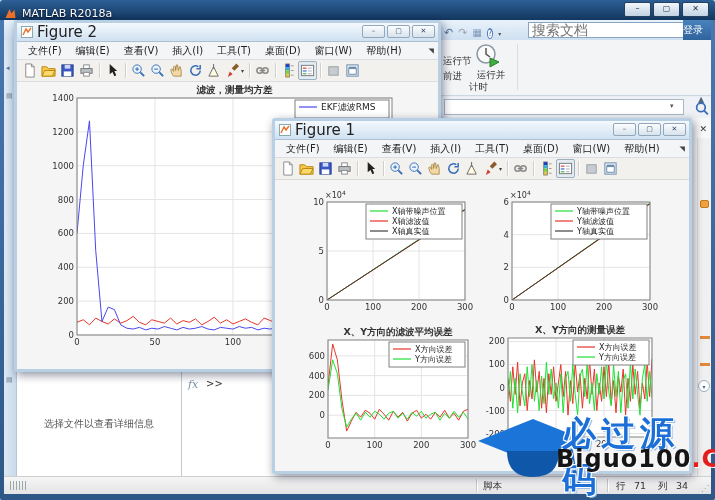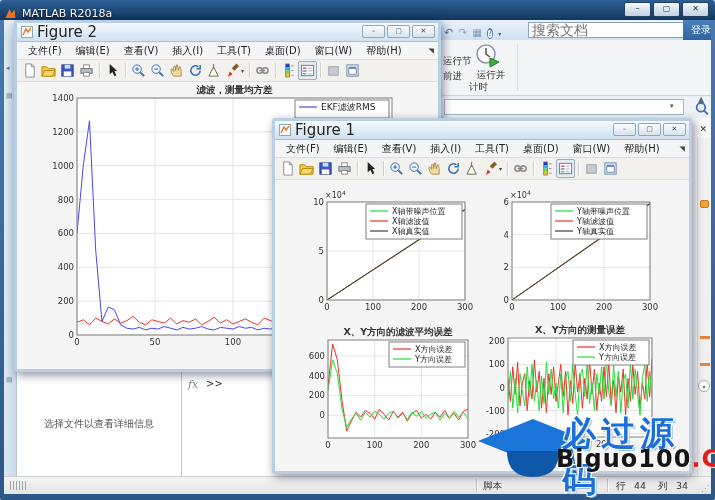--- a/index.html
+++ b/index.html
@@ -16,21 +16,21 @@
     font-size:8px; line-height:12px; text-align:center; color:#1a2f45; }
   .mw-body { position:absolute; left:4px; right:4px; top:20px; bottom:6px; background:#e9eef5; overflow:hidden; }
 
   .toolstrip { position:absolute; left:0; right:0; top:0; height:20px; background:linear-gradient(#e9f2fb,#cfe0f1); }
   .qa-icons { position:absolute; left:440px; top:1px; display:flex; align-items:center; gap:5px; height:18px; }
   .qa-g { font-size:11px; color:#56749c; }
   .help-circ { width:11px; height:11px; border:1px solid #4a7ab8; border-radius:50%; font-size:8px; line-height:9px; text-align:center; color:#2a5fa5; background:#fff; }
   .doc-search { position:absolute; left:524px; top:2px; width:158px; height:16px; background:#fff; border:1px solid #89a4c2; display:flex; align-items:center; }
   .doc-search input { flex:1; border:none; outline:none; font-size:14px; color:#444; padding:0 3px; background:transparent; }
   .login { position:absolute; right:0; top:0; width:28px; height:20px; background:linear-gradient(#4a82bd,#2f639c);
-    color:#fff; font-size:10px; text-align:right; line-height:20px; }
+    color:#fff; font-size:10px; text-align:left; line-height:20px; }
 
   .ribbon { position:absolute; left:0; right:0; top:20px; height:56px; background:#f2f4f6; border-bottom:1px solid #ccd7e3; }
   .rb-label { position:absolute; font-size:9.5px; color:#333; }
   .rb-sep { position:absolute; width:1px; top:4px; height:46px; background:#d8dde2; }
 
   .addrrow { position:absolute; left:0; right:0; top:77px; height:21px; background:#eef1f5; }
   .addr-input { position:absolute; left:440px; top:2px; width:240px; height:16px; background:#fff; border:1px solid #aab8c6; font-size:10px; padding:0 3px; color:#333; }
   .addr-caret { position:absolute; left:666px; top:5px; font-size:7px; color:#555; }
   .collapse-arr { position:absolute; left:694px; top:-2px; font-size:8px; color:#51667e; }
   .addr-search { position:absolute; left:690px; top:4px; width:16px; height:15px; }
@@ -171,21 +171,21 @@
           <div class="scroll-circ">▾</div>
         </div>
       </div>
 
       <div class="statusbar">
         <div class="sb-grip-l"></div>
         <div class="sb-div" style="left:472px;"></div>
         <span class="sb-text" style="left:479px;">脚本</span>
         <div class="sb-div" style="left:603px;"></div>
         <span class="sb-text" style="left:612px;">行</span>
-        <span class="sb-text" style="left:630px;">44</span>
+        <span class="sb-text" style="left:630px;">71</span>
         <span class="sb-text" style="left:654px;">列</span>
         <span class="sb-text" style="left:672px;">34</span>
         <span class="sb-grip-r">⋰</span>
       </div>
     </div>
   </div>
 
   <div class="figwin" style="left:14px;top:20px;width:427px;height:352px;z-index:5;">
     <div class="fig-titlebar">
       <svg width="12" height="12" viewBox="0 0 12 12">

